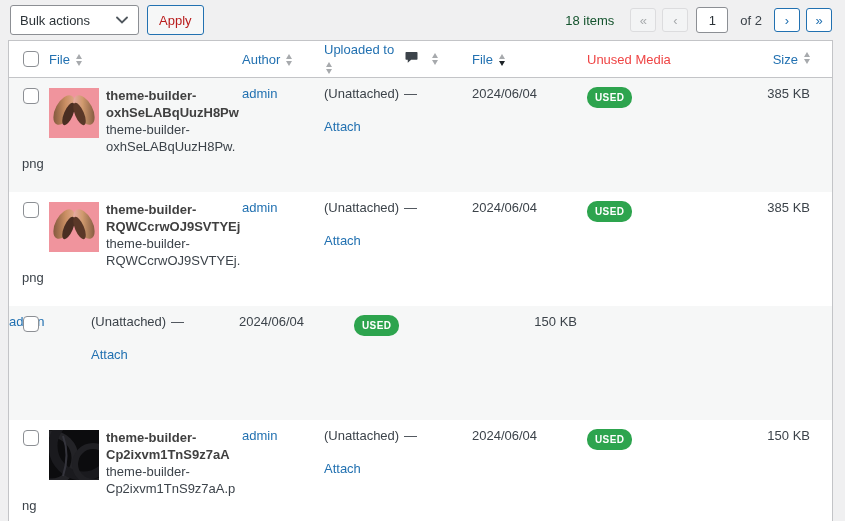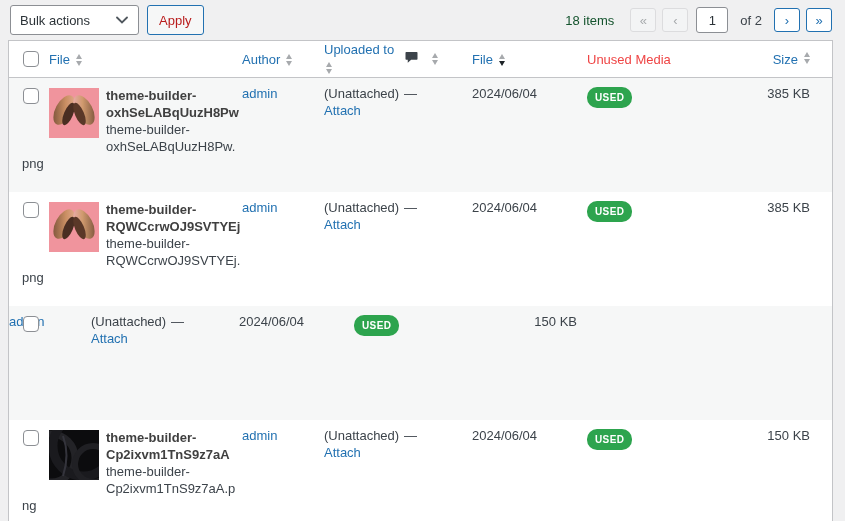--- a/index.html
+++ b/index.html
@@ -73,21 +73,21 @@
   .th-upl-inner { display:inline; line-height:1.3; }
   .th-upl-inner .sort-arrows { margin-left:2px; }
   .th.c-com { display:flex; align-items:center; gap:7px; }
   .th.c-size .inner { display:inline-flex; align-items:flex-start; }
   
   .cell { padding-top:8px; line-height:1.3; }
   .thumb { float:left; width:50px; height:50px; margin:2px 7px 4px 27px; }
   .thumb svg { width:50px; height:50px; display:block; }
   .file-title { font-weight:bold; color:#404040; text-decoration:none; overflow-wrap:break-word; display:block; padding-top:2px; cursor:pointer; }
   .filename { color:#3c434a; overflow-wrap:break-word; }
-  .link { color:#2271b1; text-decoration:none; cursor:pointer; }
+  .link { color:#2271b1; text-decoration:none; cursor:pointer;margin-top:16px; }
   .c-upl .cell-line { display:block; }
   .badge {
     display:inline-block; background:#2da44e; color:#fff; font-weight:bold;
     font-size:10px; letter-spacing:.4px; padding:4px 8px; border-radius:10px; margin-top:1px;
   }
   .dash { color:#3c434a; }
 </style>
 </head>
 <body>
 

